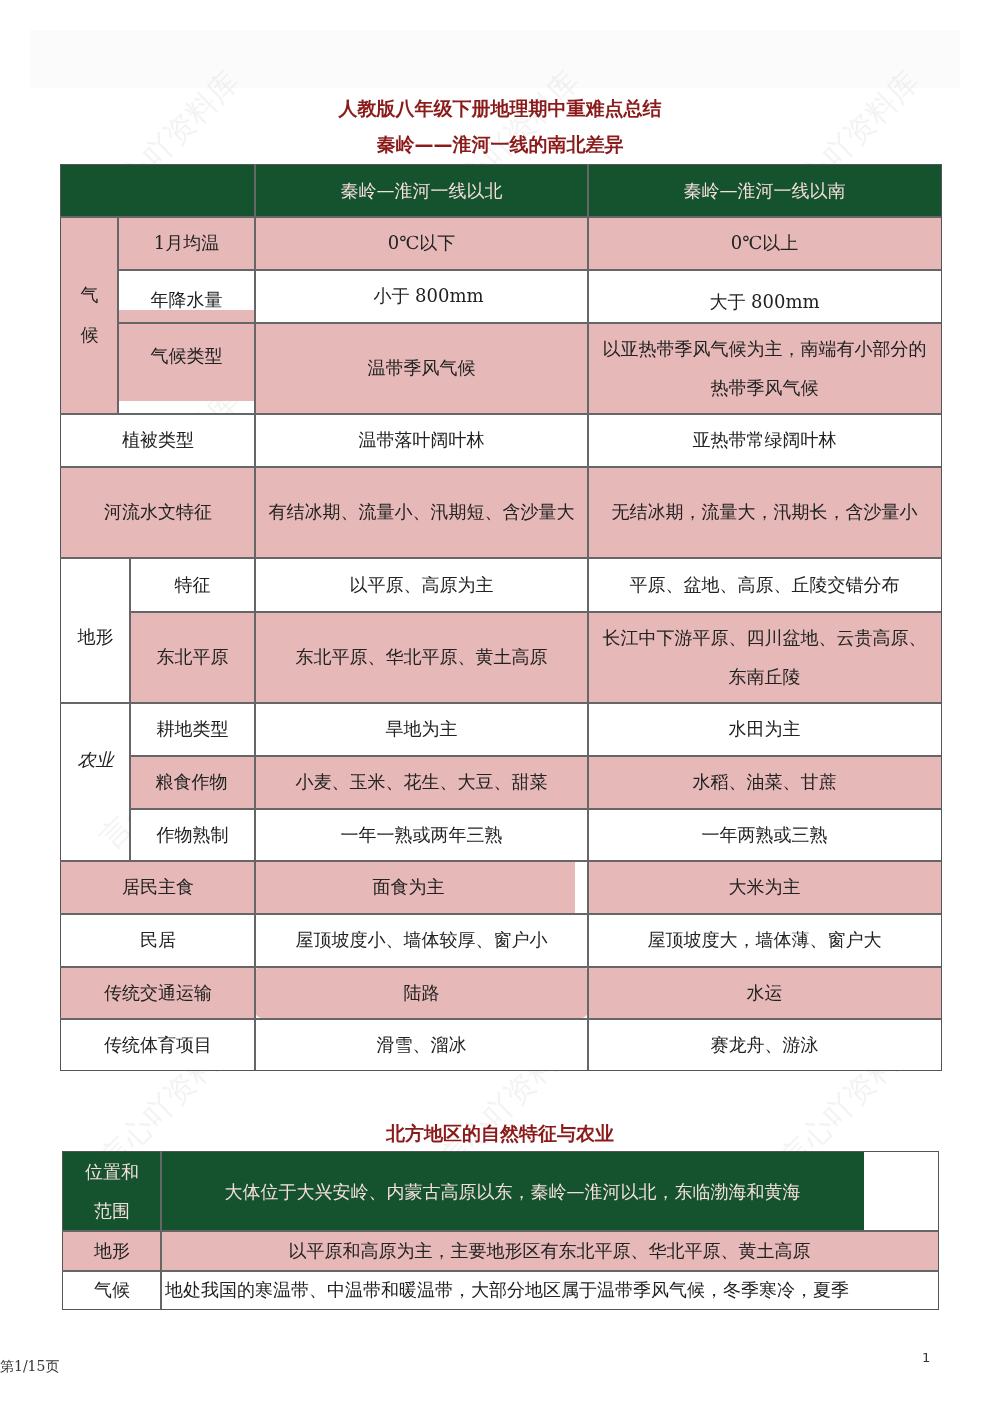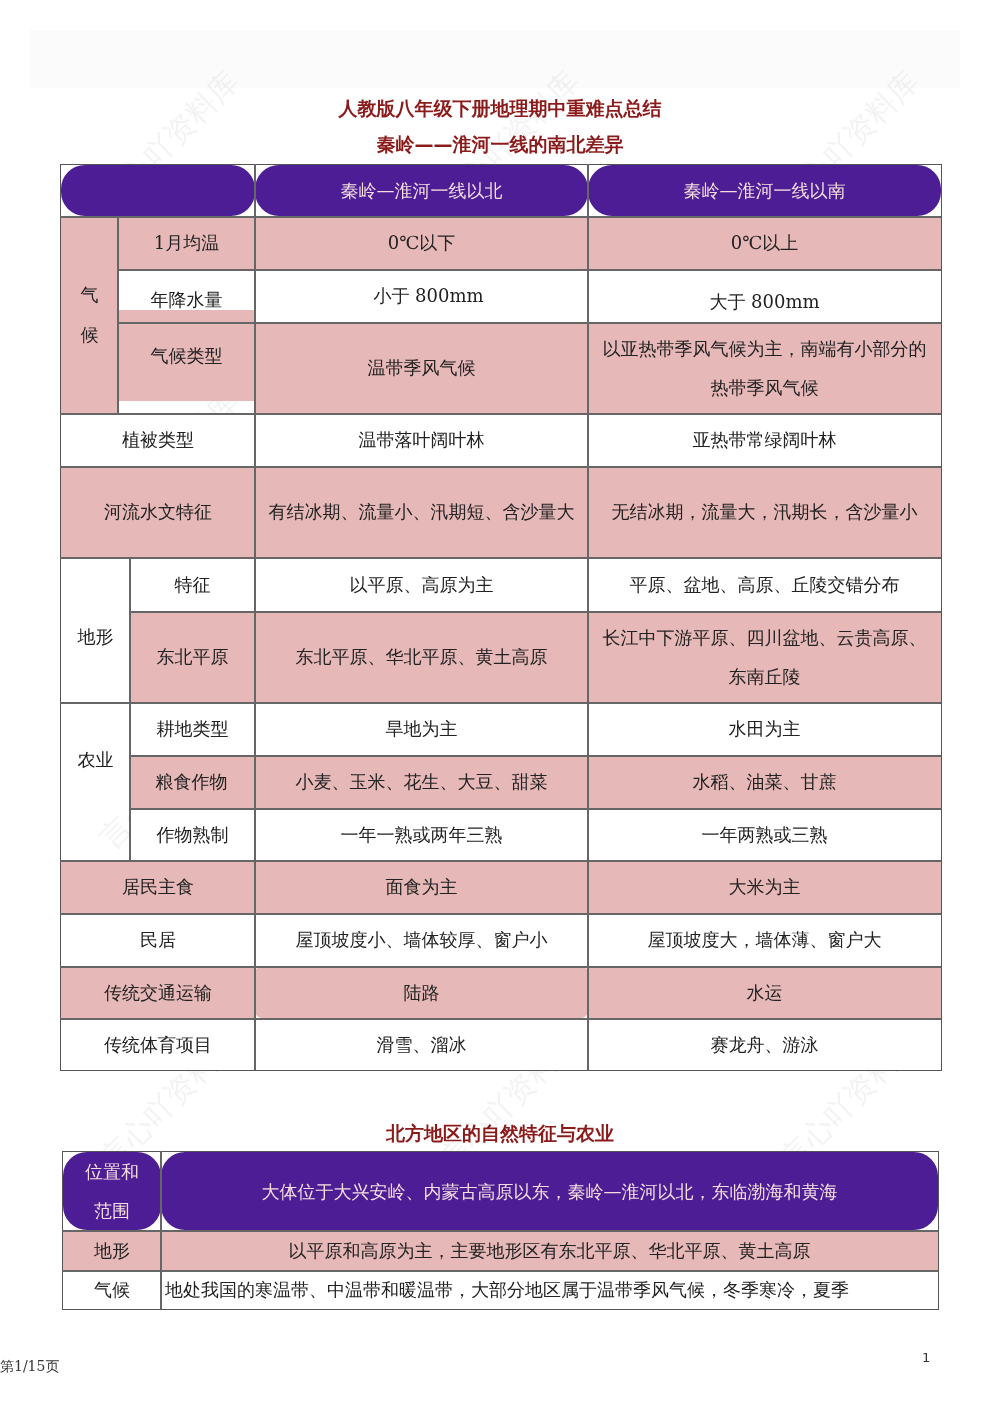--- a/index.html
+++ b/index.html
@@ -9,21 +9,21 @@
     font-family:"DejaVu Serif","Liberation Serif",serif;
     color:#222;
   }
   .topband { position:absolute; left:30px; top:30px; width:930px; height:58px; background:#fbfbfb; }
   .wm { position:absolute; font-size:30px; color:rgba(200,200,200,0.22); transform:rotate(-45deg); white-space:nowrap; pointer-events:none; font-family:"DejaVu Sans",sans-serif; }
   .title { position:absolute; left:0; width:1000px; text-align:center; color:#8b1a1a; font-weight:bold; font-size:19px; font-family:"DejaVu Sans",sans-serif; }
   .tbl { position:absolute; border:1.5px solid #555; box-sizing:border-box; }
   .cell { position:absolute; box-sizing:border-box; display:flex; align-items:center; justify-content:center; text-align:center; font-size:18px; line-height:39px; padding:0 10px; }
   .hl { position:absolute; background:#666; height:1.5px; }
   .vl { position:absolute; background:#666; width:1.5px; }
-  .head { background:#4c1d95; color:#f6dede;border-radius:24px; }
+  .head { background:#14532d; color:#f6dede; }
   .pink { background:#e6b8b7; }
   .white { background:#ffffff; }
   .footer { position:absolute; top:1358px; left:0; width:1000px; font-size:14px; color:#333; }
   .pnum { position:absolute; top:1350px; left:922px; font-size:13px; color:#333; font-family:"DejaVu Sans",sans-serif; }
 </style>
 </head>
 <body>
 
 <div class="topband"></div>
 
@@ -76,36 +76,36 @@
 <div class="cell white" style="left:61px;top:557px;width:69px;height:145px;align-items:flex-start;padding-top:60px;">地形</div>
 
 <div class="cell white" style="left:130px;top:557px;width:125px;height:54px;">特征</div>
 <div class="cell white" style="left:255px;top:557px;width:333px;height:54px;">以平原、高原为主</div>
 <div class="cell white" style="left:588px;top:557px;width:353px;height:54px;">平原、盆地、高原、丘陵交错分布</div>
 
 <div class="cell pink" style="left:130px;top:611px;width:125px;height:91px;padding:0 20px;">东北平原</div>
 <div class="cell pink" style="left:255px;top:611px;width:333px;height:91px;">东北平原、华北平原、黄土高原</div>
 <div class="cell pink" style="left:588px;top:611px;width:353px;height:91px;padding:0 12px;">长江中下游平原、四川盆地、云贵高原、东南丘陵</div>
 
-<div class="cell white" style="left:61px;top:702px;width:69px;height:114px;">农业</div>
+<div class="cell white" style="left:61px;top:702px;width:69px;height:114px;font-style:italic;">农业</div>
 
 <div class="cell white" style="left:130px;top:702px;width:125px;height:53px;">耕地类型</div>
 <div class="cell white" style="left:255px;top:702px;width:333px;height:53px;">旱地为主</div>
 <div class="cell white" style="left:588px;top:702px;width:353px;height:53px;">水田为主</div>
 
 <div class="cell pink" style="left:130px;top:755px;width:125px;height:53px;padding-left:8px;">粮食作物</div>
 <div class="cell pink" style="left:255px;top:755px;width:333px;height:53px;">小麦、玉米、花生、大豆、甜菜</div>
 <div class="cell pink" style="left:588px;top:755px;width:353px;height:53px;">水稻、油菜、甘蔗</div>
 
 <div class="cell white" style="left:130px;top:808px;width:125px;height:52px;">作物熟制</div>
 <div class="cell white" style="left:255px;top:808px;width:333px;height:52px;">一年一熟或两年三熟</div>
 <div class="cell white" style="left:588px;top:808px;width:353px;height:52px;">一年两熟或三熟</div>
 
 <div class="cell pink" style="left:61px;top:860px;width:194px;height:53px;">居民主食</div>
-<div class="cell pink" style="left:255px;top:860px;width:333px;height:53px;">面食为主</div>
+<div class="cell pink" style="left:242px;top:860px;width:333px;height:53px;">面食为主</div>
 <div class="cell pink" style="left:588px;top:860px;width:353px;height:53px;">大米为主</div>
 
 <div class="cell white" style="left:61px;top:913px;width:194px;height:53px;">民居</div>
 <div class="cell white" style="left:255px;top:913px;width:333px;height:53px;">屋顶坡度小、墙体较厚、窗户小</div>
 <div class="cell white" style="left:588px;top:913px;width:353px;height:53px;">屋顶坡度大，墙体薄、窗户大</div>
 
 <div class="cell pink" style="left:61px;top:966px;width:194px;height:52px;">传统交通运输</div>
 <div class="cell pink" style="left:255px;top:966px;width:333px;height:52px;border-radius:7px;">陆路</div>
 <div class="cell pink" style="left:588px;top:966px;width:353px;height:52px;">水运</div>
 
@@ -130,21 +130,21 @@
 <div class="hl" style="left:60px;top:860px;width:881px;"></div>
 <div class="hl" style="left:60px;top:913px;width:881px;"></div>
 <div class="hl" style="left:60px;top:966px;width:881px;"></div>
 <div class="hl" style="left:60px;top:1018px;width:881px;"></div>
 
 <div class="title" style="top:1121px;">北方地区的自然特征与农业</div>
 
 <div class="tbl" style="left:62px;top:1151px;width:877px;height:159px;"></div>
 
 <div class="cell head" style="left:63px;top:1152px;width:98px;height:78px;padding:0 14px;">位置和范围</div>
-<div class="cell head" style="left:161px;top:1152px;width:777px;height:78px;">大体位于大兴安岭、内蒙古高原以东，秦岭—淮河以北，东临渤海和黄海</div>
+<div class="cell head" style="left:161px;top:1152px;width:703px;height:78px;">大体位于大兴安岭、内蒙古高原以东，秦岭—淮河以北，东临渤海和黄海</div>
 
 <div class="cell pink" style="left:63px;top:1230px;width:98px;height:40px;">地形</div>
 <div class="cell pink" style="left:161px;top:1230px;width:777px;height:40px;">以平原和高原为主，主要地形区有东北平原、华北平原、黄土高原</div>
 
 <div class="cell white" style="left:63px;top:1270px;width:98px;height:39px;">气候</div>
 <div class="cell white" style="left:161px;top:1270px;width:777px;height:39px;padding:0 4px;white-space:nowrap;overflow:hidden;justify-content:flex-start;">地处我国的寒温带、中温带和暖温带，大部分地区属于温带季风气候，冬季寒冷，夏季</div>
 
 <div class="vl" style="left:160px;top:1151px;height:158px;"></div>
 <div class="hl" style="left:62px;top:1230px;width:876px;"></div>
 <div class="hl" style="left:62px;top:1270px;width:876px;"></div>

